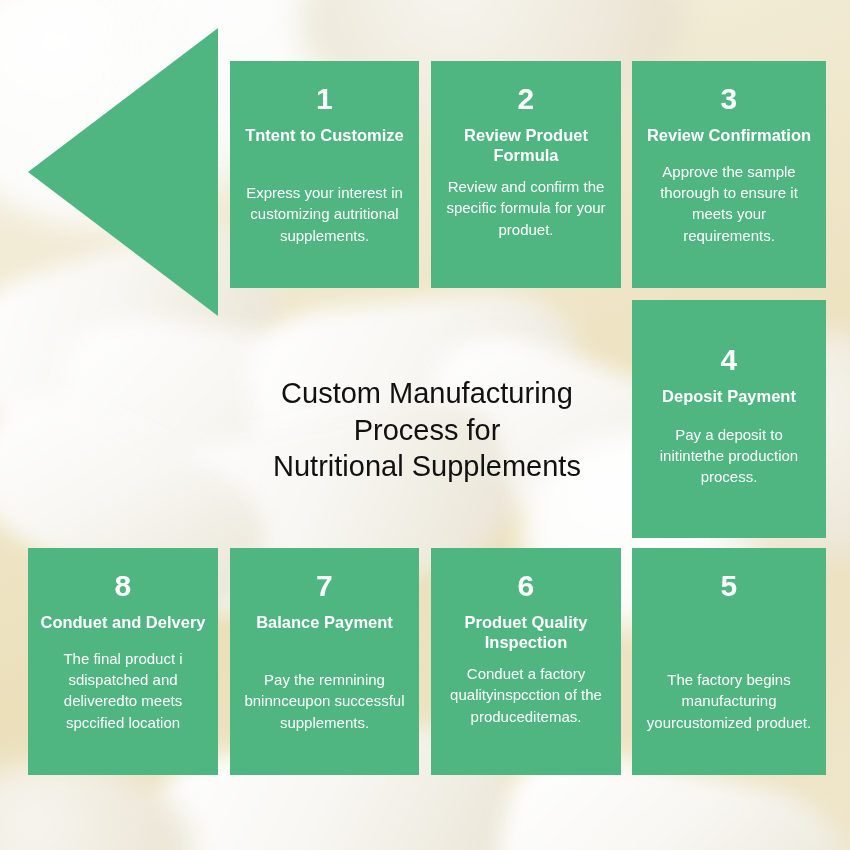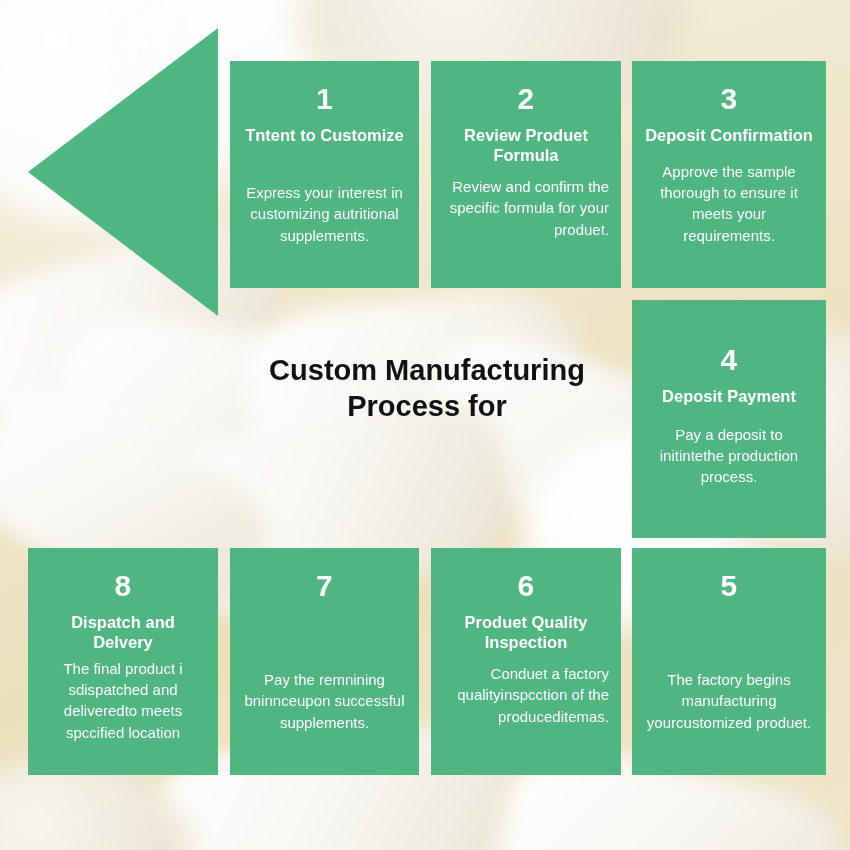--- a/index.html
+++ b/index.html
@@ -93,38 +93,38 @@
   #card3 { left: 632px;  top: 61px;  width: 194px; height: 227px; }
   
   #card4 { left: 632px;  top: 300px; width: 194px; height: 238px; }
   
   #card5 { left: 632px;  top: 548px; width: 194px; height: 227px; }
   #card6 { left: 431px;  top: 548px; width: 190px; height: 227px; }
   #card7 { left: 230px;  top: 548px; width: 189px; height: 227px; }
   #card8 { left: 28px;   top: 548px; width: 190px; height: 227px; }
 
   #card1 .desc, #card3 .desc, #card5 .desc, #card7 .desc, #card8 .desc { margin-bottom: 24px; }
-  #card2 .desc, #card6 .desc { margin-bottom: 30px; text-align: right; }
+  #card2 .desc, #card6 .desc { margin-bottom: 30px; }
   #card4 .num { margin-top: 30px; }
   #card4 .desc { margin-bottom: 46px; }
 
   
   .center-title {
     position: absolute;
     left: 232px;
     top: 352px;
     width: 390px;
     height: 132px;
     display: flex;
-    align-items: flex-start;
+    align-items: flex-end;
     justify-content: center;
     text-align: center;
     color: #111111;
     font-size: 29px;
-    font-weight: bold;
+    font-weight: normal;
     line-height: 1.25;
   }
   .center-title span { display: block; }
 </style>
 </head>
 <body>
 
 <div id="canvas">
 
   <div class="bg-layer">
@@ -162,21 +162,21 @@
   </div>
 
   <div class="card" id="card2">
     <div class="num">2</div>
     <div class="title">Review Produet Formula</div>
     <div class="desc">Review and confirm the specific formula for your produet.</div>
   </div>
 
   <div class="card" id="card3">
     <div class="num">3</div>
-    <div class="title">Deposit Confirmation</div>
+    <div class="title">Review Confirmation</div>
     <div class="desc">Approve the sample thorough to ensure it meets your requirements.</div>
   </div>
 
   <div class="card tall" id="card4">
     <div class="num">4</div>
     <div class="title">Deposit Payment</div>
     <div class="desc">Pay a deposit to initintethe production process.</div>
   </div>
 
   <div class="card" id="card5">
@@ -185,29 +185,31 @@
   </div>
 
   <div class="card" id="card6">
     <div class="num">6</div>
     <div class="title">Produet Quality Inspection</div>
     <div class="desc">Conduet a factory qualityinspcction of the produceditemas.</div>
   </div>
 
   <div class="card" id="card7">
     <div class="num">7</div>
+    <div class="title">Balance Payment</div>
     <div class="desc">Pay the remnining bninnceupon successful supplements.</div>
   </div>
 
   <div class="card" id="card8">
     <div class="num">8</div>
-    <div class="title">Dispatch and Delvery</div>
+    <div class="title">Conduet and Delvery</div>
     <div class="desc">The final product i sdispatched and deliveredto meets spccified location</div>
   </div>
 
   <div class="center-title">
     <div>
       <span>Custom Manufacturing</span>
       <span>Process for</span>
+      <span>Nutritional Supplements</span>
     </div>
   </div>
 
 </div>
 
 </body></html>

